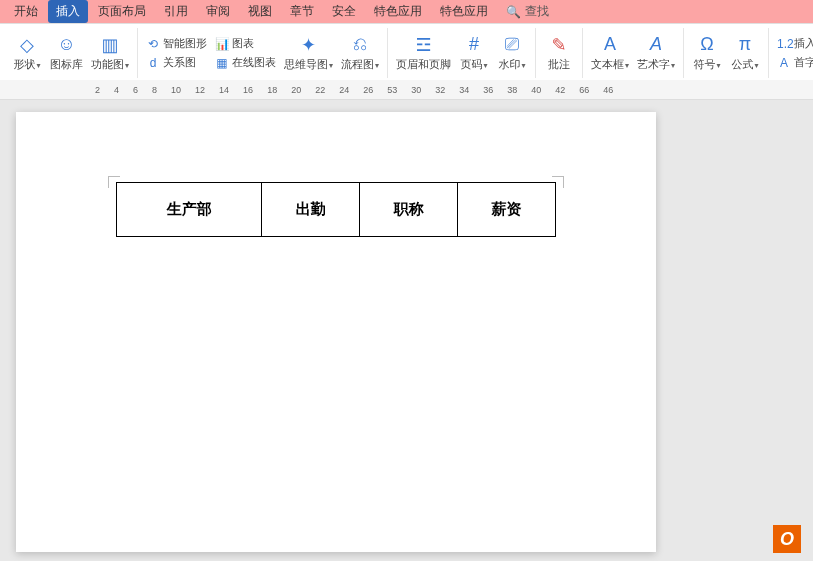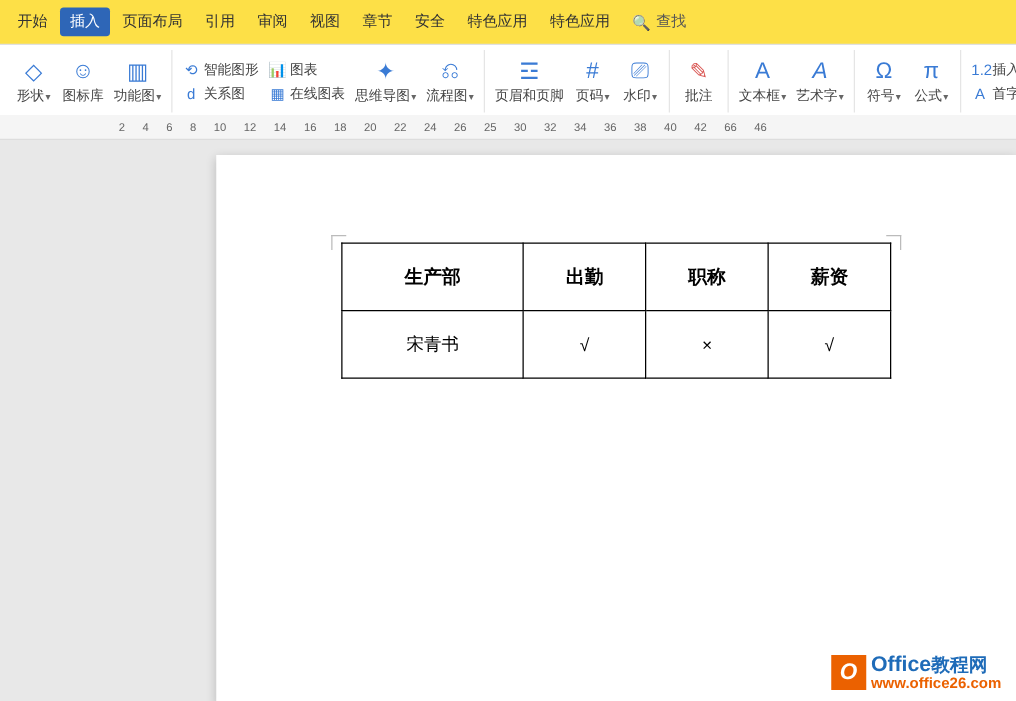--- a/index.html
+++ b/index.html
@@ -10,22 +10,22 @@
       width: 813px;
       height: 561px;
       overflow: hidden;
       position: relative;
     }
     .menubar {
       display: flex;
       align-items: center;
       gap: 2px;
       padding: 2px 6px;
-      background: #fde047;
-      height: 36px;
+      background: #fca5a5;
+      height: 24px;
       border-bottom: 1px solid #e0e0e0;
     }
     .menubar .tab {
       padding: 3px 8px;
       cursor: pointer;
       color: #333;
       font-size: 12px;
     }
     .menubar .tab.active {
       background: #2e66b7;
@@ -104,21 +104,21 @@
       gap: 14px;
       border-bottom: 1px solid #ddd;
       overflow: hidden;
       white-space: nowrap;
     }
     .ruler span { display: inline-block; }
     .workspace {
       background: #e8e8e8;
       height: calc(561px - 24px - 56px - 20px);
       display: flex;
-      justify-content: flex-end;
+      justify-content: flex-start;
       padding-top: 12px;
       overflow: hidden;
       position: relative;
       padding-left: 16px;
     }
     .page {
       background: #fff;
       width: 640px;
       height: 440px;
       box-shadow: 0 2px 8px rgba(0,0,0,0.2);
@@ -296,21 +296,21 @@
     <span>8</span>
     <span>10</span>
     <span>12</span>
     <span>14</span>
     <span>16</span>
     <span>18</span>
     <span>20</span>
     <span>22</span>
     <span>24</span>
     <span>26</span>
-    <span>25</span>
+    <span>53</span>
     <span>30</span>
     <span>32</span>
     <span>34</span>
     <span>36</span>
     <span>38</span>
     <span>40</span>
     <span>42</span>
     <span>66</span>
     <span>46</span>
 </div>
@@ -320,30 +320,20 @@
     <div class="corner tl"></div>
     <div class="corner tr"></div>
     <table class="doc-table">
       <tbody>
           <tr>
         <th>生产部</th>
         <th>出勤</th>
         <th>职称</th>
         <th>薪资</th>
       </tr>
-      <tr>
-        <td>宋青书</td>
-        <td>√</td>
-        <td>×</td>
-        <td>√</td>
-      </tr>
     </tbody>
       </table>
   </div>
 </div>
 
 <div class="watermark">
   <div class="wm-logo">O</div>
-  <div class="wm-text">
-    <div class="l1"><span>Office</span><span class="cn">教程网</span></div>
-    <div class="l2">www.office26.com</div>
-  </div>
 </div>
 
 </body></html>

